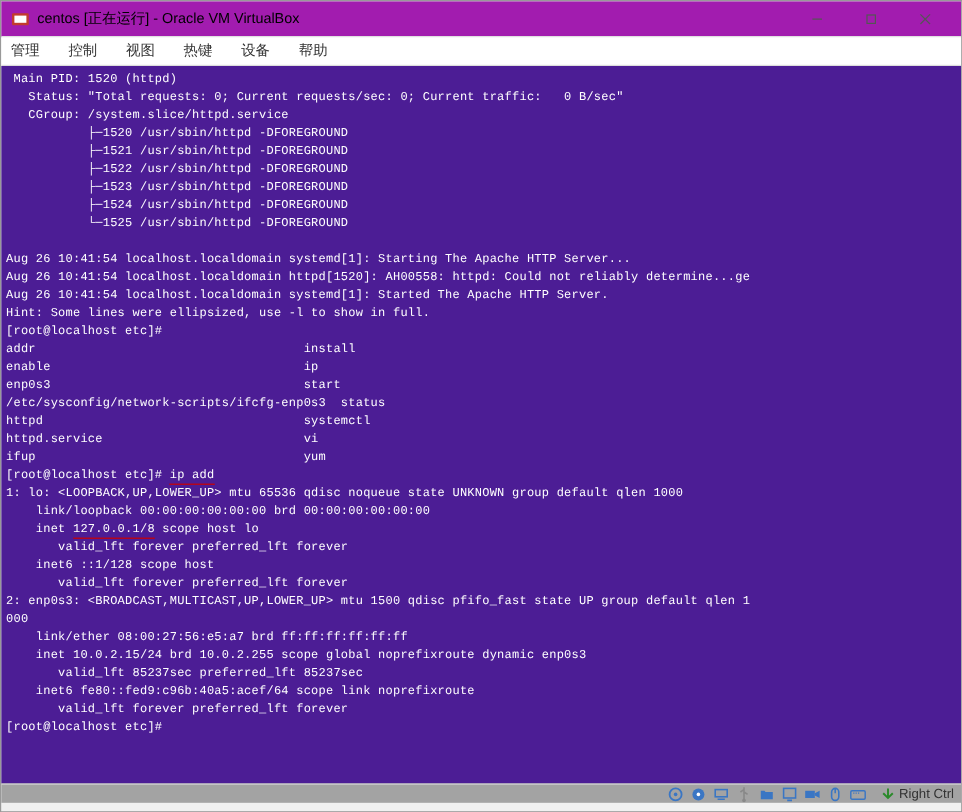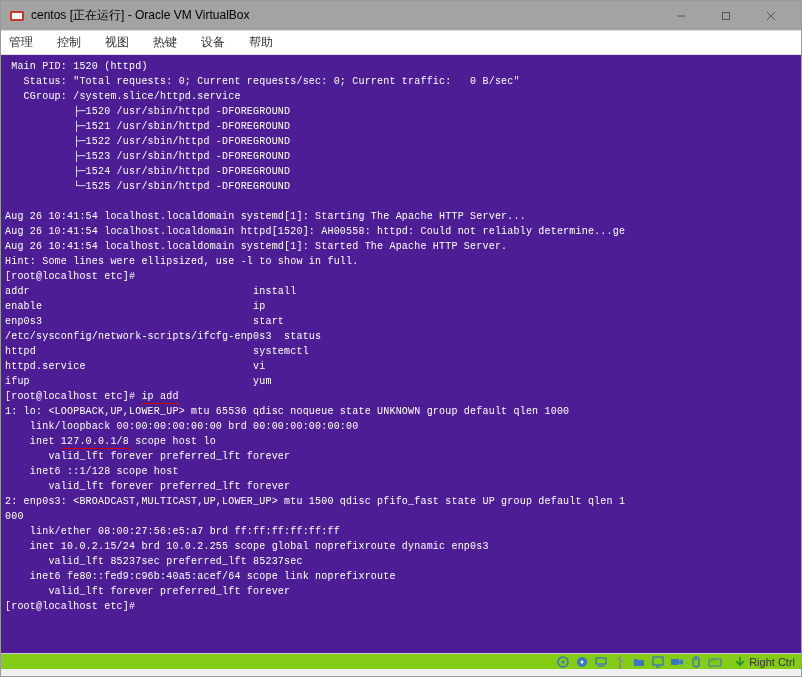--- a/index.html
+++ b/index.html
@@ -6,21 +6,21 @@
 body {
   font-family: "Segoe UI", Tahoma, sans-serif;
   background: #f0f0f0;
   width: 802px;
   height: 677px;
   overflow: hidden;
   border: 1px solid #999;
 }
 .titlebar {
   height: 30px;
-  background: #a3a3a3;
+  background: #a21caf;
   display: flex;
   align-items: center;
   padding: 0 8px;
   border-bottom: 1px solid #e0e0e0;
 }
 .vbox-icon {
   width: 16px; height: 16px;
   margin-right: 6px;
   display: flex; align-items: center; justify-content: center;
 }
@@ -54,21 +54,21 @@
   overflow: hidden;
   white-space: pre;
   letter-spacing: 0.2px;
 }
 .underline-red {
   border-bottom: 1px solid #c00;
   padding-bottom: 1px;
 }
 .statusbar {
   height: 16px;
-  background: #84cc16;
+  background: #a3a3a3;
   border-top: 1px solid #ccc;
   display: flex;
   align-items: center;
   justify-content: flex-end;
   padding: 0 6px;
   gap: 4px;
   font-size: 11px;
 }
 .status-icons { display: flex; gap: 3px; align-items: center; }
 .sicon {

